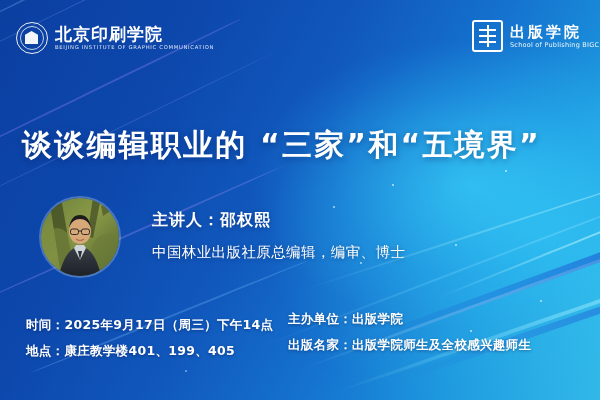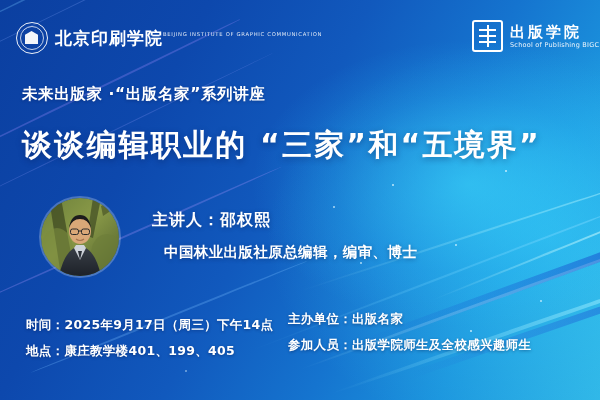--- a/index.html
+++ b/index.html
@@ -21,21 +21,21 @@
   .sparkle{position:absolute;background:#dff6ff;border-radius:50%;opacity:.75;}
 
   
   .logo-left{position:absolute;left:16px;top:22px;display:flex;align-items:center;gap:7px;}
   .seal{width:30px;height:30px;border-radius:50%;border:1.6px solid rgba(255,255,255,.92);
         position:relative;flex:0 0 auto;}
   .seal:before{content:"";position:absolute;inset:3px;border-radius:50%;border:1px solid rgba(255,255,255,.75);}
   .seal:after{content:"";position:absolute;left:8px;top:8px;width:13px;height:13px;
         background:rgba(255,255,255,.95);
         clip-path:polygon(50% 0,100% 28%,100% 100%,0 100%,0 28%);}
-  .logo-left-text{display:flex;flex-direction:row;justify-content:center;}
+  .logo-left-text{display:flex;flex-direction:column;justify-content:center;}
   .cn-name{color:#fff;font-size:17px;line-height:1;font-weight:700;letter-spacing:1px;
         font-family:"DejaVu Serif","Liberation Serif",serif;white-space:nowrap;}
   .en-name{color:rgba(255,255,255,.88);font-size:3.4px;line-height:1;margin-top:3px;
         letter-spacing:.45px;white-space:nowrap;transform:scale(1.55);transform-origin:left top;}
 
   
   .logo-right{position:absolute;right:18px;top:20px;display:flex;align-items:center;gap:7px;}
   .book-mark{width:27px;height:28px;border:2px solid #fff;border-radius:3px;position:relative;flex:0 0 auto;}
   .book-mark:before{content:"";position:absolute;left:50%;top:3px;bottom:3px;width:2px;
         margin-left:-1px;background:#fff;}
@@ -50,21 +50,21 @@
   .subtitle{position:absolute;left:22px;top:84px;color:#fff;font-size:15.5px;font-weight:700;
         letter-spacing:.6px;white-space:nowrap;text-shadow:0 1px 3px rgba(0,20,70,.35);}
   .title{position:absolute;left:22px;top:125px;color:#fff;font-size:30px;font-weight:700;
         letter-spacing:2.2px;white-space:nowrap;text-shadow:0 2px 6px rgba(0,25,80,.40);}
 
   
   .portrait{position:absolute;left:41px;top:198px;width:78px;height:78px;border-radius:50%;
         overflow:hidden;box-shadow:0 0 0 2px rgba(255,255,255,.25);}
   .speaker-line1{position:absolute;left:152px;top:210px;color:#fff;font-size:16px;font-weight:700;
         letter-spacing:1px;white-space:nowrap;text-shadow:0 1px 4px rgba(0,20,70,.4);}
-  .speaker-line2{position:absolute;left:164px;top:243px;color:#fff;font-size:14.5px;font-weight:700;
+  .speaker-line2{position:absolute;left:152px;top:243px;color:#fff;font-size:14.5px;font-weight:400;
         letter-spacing:.4px;white-space:nowrap;text-shadow:0 1px 4px rgba(0,20,70,.4);}
 
   
   .info{position:absolute;left:26px;top:312px;color:#fff;font-size:12.5px;font-weight:700;
         line-height:26px;letter-spacing:.3px;white-space:nowrap;text-shadow:0 1px 3px rgba(0,20,70,.45);}
   .info-right{position:absolute;left:288px;top:306px;color:#fff;font-size:12.5px;font-weight:700;
         line-height:26px;letter-spacing:.3px;white-space:nowrap;text-shadow:0 1px 3px rgba(0,20,70,.45);}
 </style>
 </head>
 <body>
@@ -106,21 +106,20 @@
   </div>
 
   <div class="logo-right">
     <div class="book-mark"></div>
     <div class="lr-text">
       <div class="lr-cn">出版学院</div>
       <div class="lr-en">School of Publishing BIGC</div>
     </div>
   </div>
 
-  <div class="subtitle">未来出版家 ·“出版名家”系列讲座</div>
   <div class="title">谈谈编辑职业的 “三家”和“五境界”</div>
 
   <div class="portrait">
     <svg width="78" height="78" viewBox="0 0 78 78">
       <defs>
         <linearGradient id="bgGrad" x1="0" y1="0" x2="1" y2="1">
           <stop offset="0%" stop-color="#6b7f3a"></stop>
           <stop offset="45%" stop-color="#8a9a48"></stop>
           <stop offset="100%" stop-color="#4e5e2b"></stop>
         </linearGradient>
@@ -147,17 +146,17 @@
     </svg>
   </div>
   <div class="speaker-line1">主讲人：邵权熙</div>
   <div class="speaker-line2">中国林业出版社原总编辑，编审、博士</div>
 
   <div class="info">
     <div>时间：2025年9月17日（周三）下午14点</div>
     <div>地点：康庄教学楼401、199、405</div>
   </div>
   <div class="info-right">
-    <div>主办单位：出版名家</div>
-    <div>参加人员：出版学院师生及全校感兴趣师生</div>
+    <div>主办单位：出版学院</div>
+    <div>出版名家：出版学院师生及全校感兴趣师生</div>
   </div>
 
 </div>
 
 </body></html>

